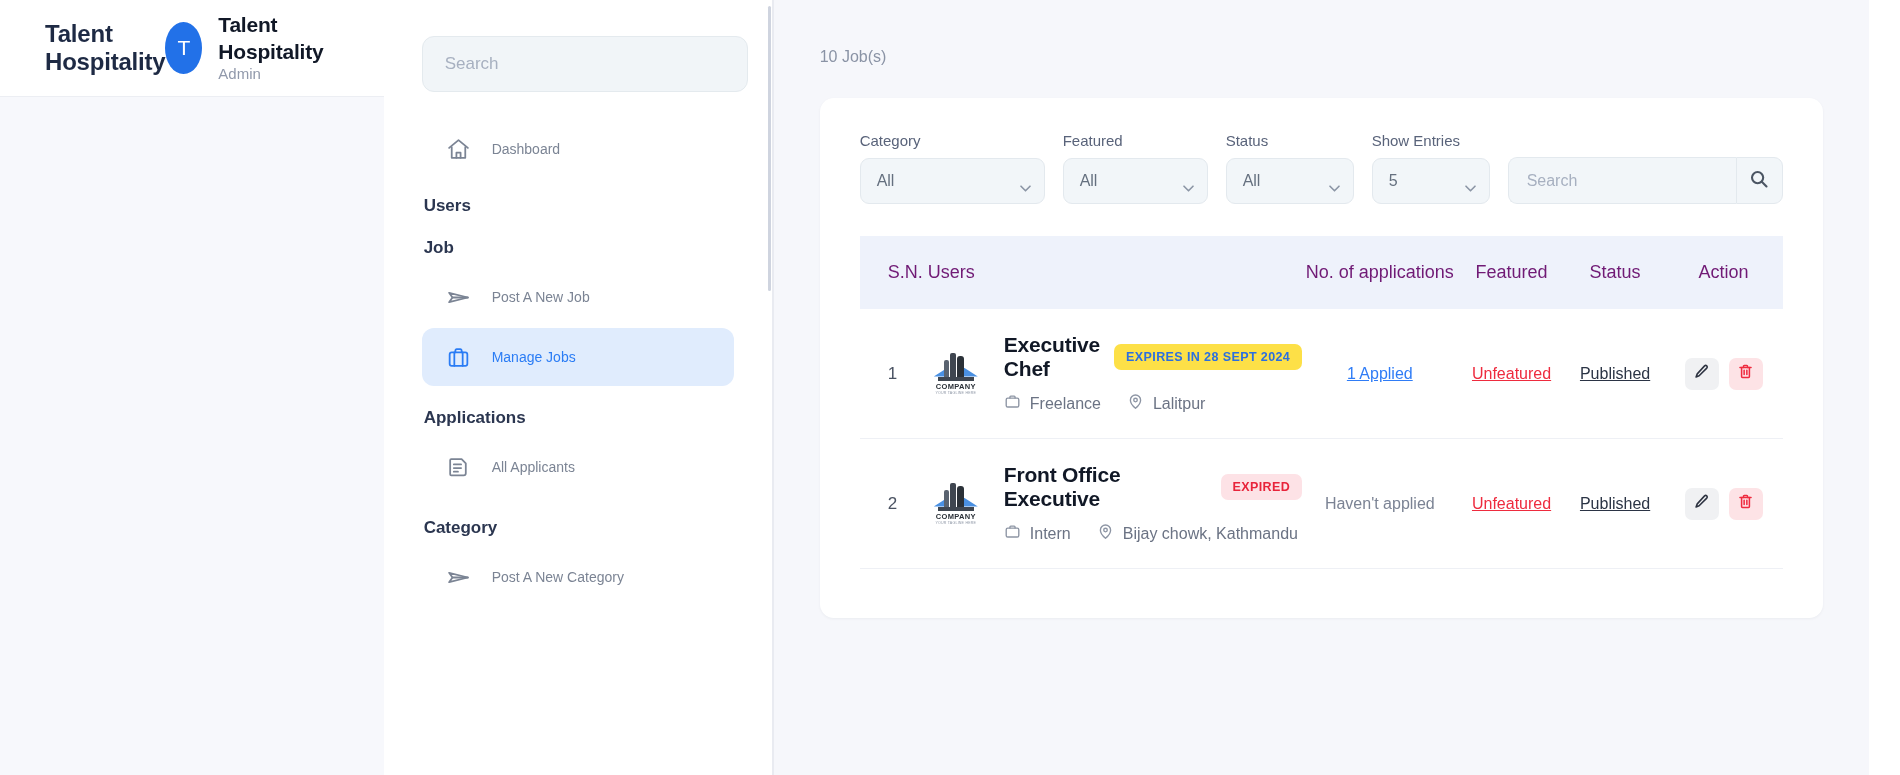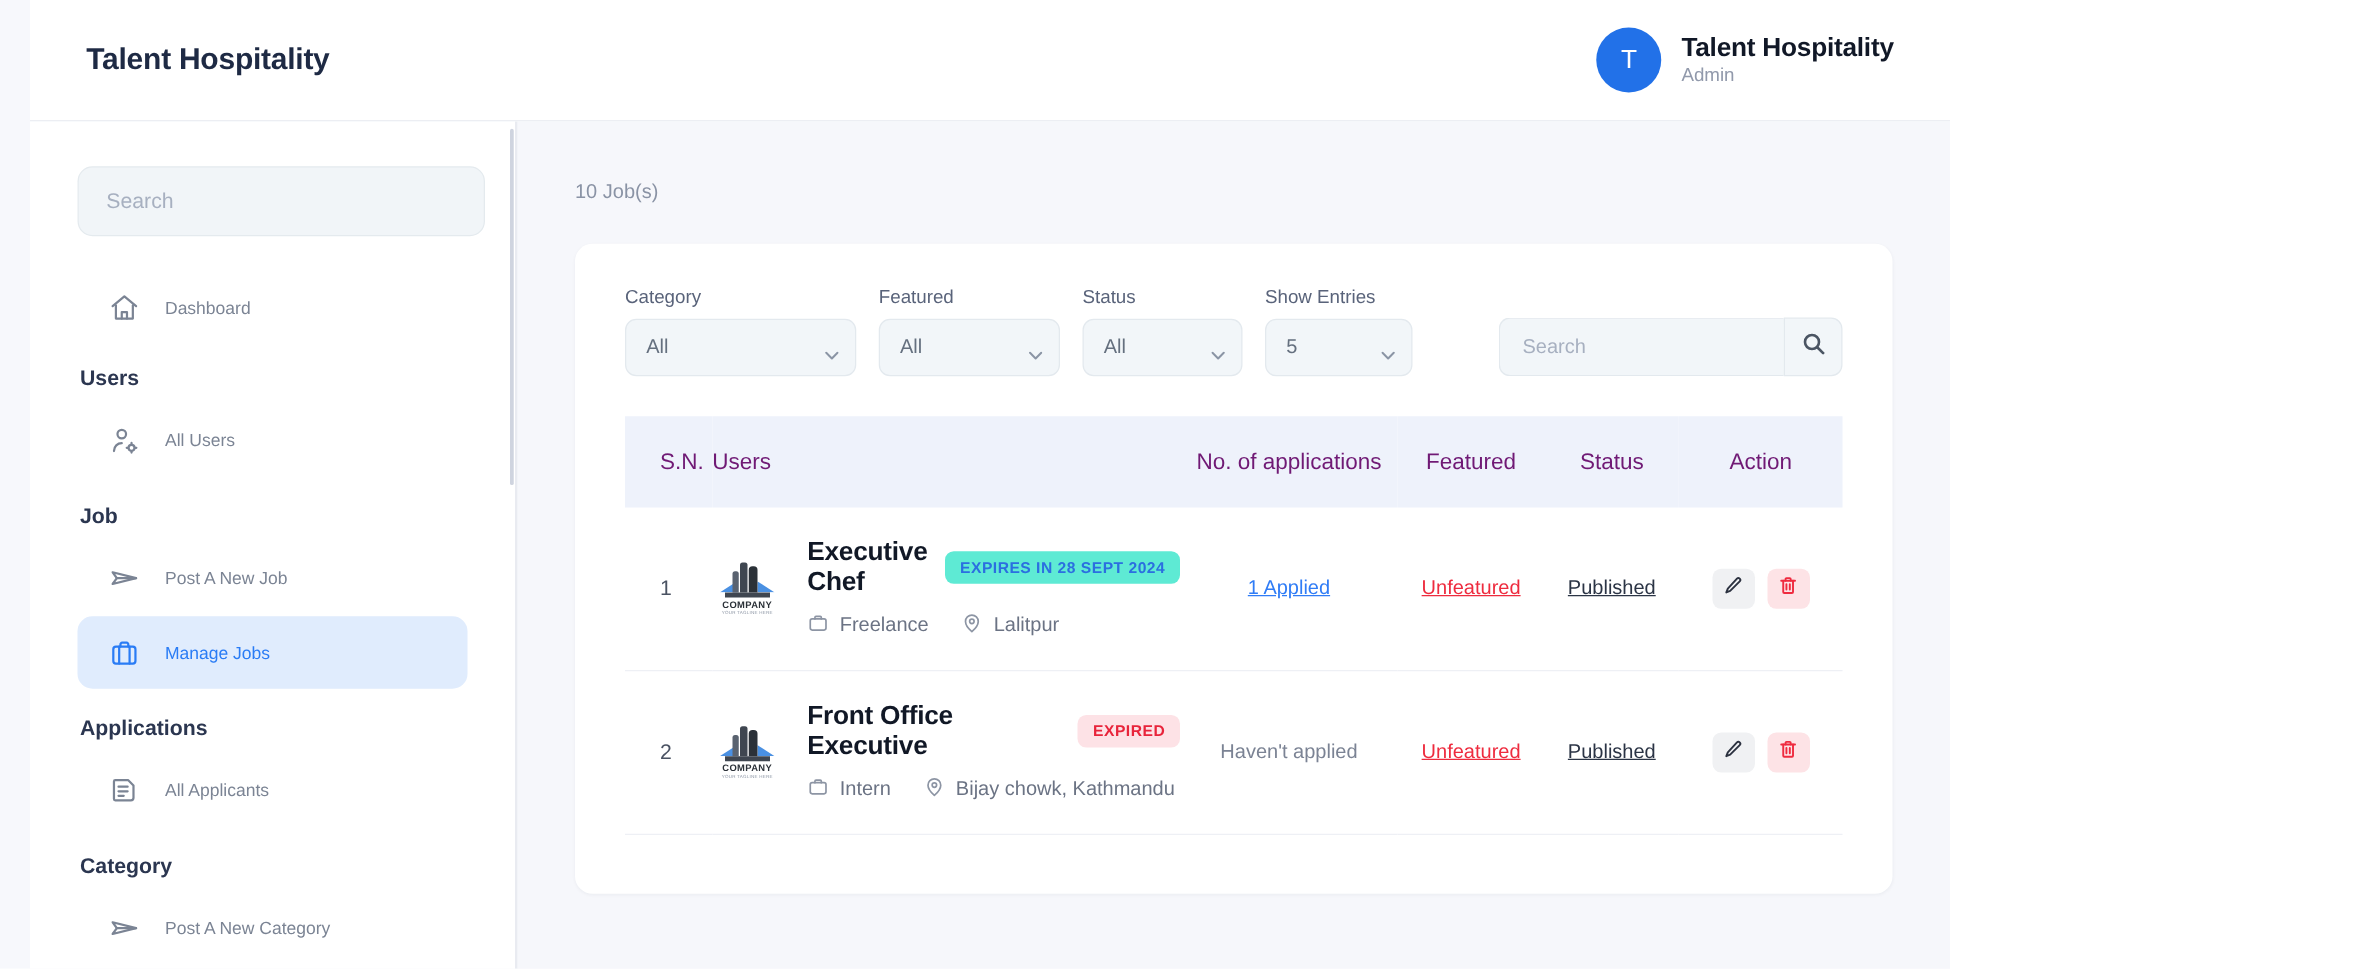--- a/index.html
+++ b/index.html
@@ -2,21 +2,21 @@
 <html><head>
 <meta charset="utf-8">
 <style>
   * { box-sizing: border-box; margin: 0; padding: 0; }
   html, body {
     width: 1900px; height: 775px;
     font-family: "Liberation Sans", sans-serif;
     background: #ffffff;
     overflow: hidden;
   }
-  .app { width: 1560px; height: 775px; display: flex; flex-direction: column; background:#f7f8fc;padding-left:24px; }
+  .app { width: 1560px; height: 775px; display: flex; flex-direction: row; background:#f7f8fc; }
 
   
   .topbar {
     height: 97px; min-height: 97px;
     background: #ffffff;
     display: flex; align-items: center; justify-content: space-between;
     padding: 0 45px 0 45px;
     border-bottom: 1px solid #eceef3;
     position: relative; z-index: 5;
   }
@@ -168,21 +168,21 @@
   .logo .bldg .w2 { position:absolute; right:0;   top:15px; width:14px; height:9px;
                     background:#4a90e2; clip-path: polygon(0 0, 100% 100%, 0 100%); }
   .logo .bldg .base { position:absolute; left:4px; bottom:0; width:36px; height:4px; background:#3f4650; }
   .logo .cname { font-size: 7.5px; font-weight:bold; color:#2b3138; letter-spacing:0.3px; margin-top:1px; }
   .logo .ctag  { font-size: 3.6px; color:#8d96a5; letter-spacing:0.2px; }
 
   .title-body { display:flex; flex-direction:column; gap: 12px; }
   .title-line { display:flex; align-items:center; gap: 14px; }
   .jtitle { font-size: 21px; font-weight:bold; color:#111826; letter-spacing:-0.2px; }
   .badge { font-size: 12.5px; font-weight:bold; padding: 6px 12px; border-radius: 7px; letter-spacing:0.4px; white-space:nowrap; }
-  .badge.blue { background:#5eead4; color:#2b6fe0; }
+  .badge.blue { background:#fde047; color:#2b6fe0; }
   .badge.red  { background:#fde2e6; color:#e8243b; }
   .meta-line { display:flex; align-items:center; gap: 26px; }
   .meta { display:flex; align-items:center; gap: 9px; font-size: 16px; color:#6b7384; }
   .meta svg { width:17px; height:17px; stroke:#8d95a4; fill:none; stroke-width:1.6; stroke-linecap:round; stroke-linejoin:round; }
 
   td.c-apps, td.c-feat, td.c-stat, td.c-act { text-align:center; }
   .lnk { font-size: 16px; text-decoration: underline; cursor:pointer; }
   .lnk.blue { color:#2f7cf6; }
   .lnk.red  { color:#ee2b3e; text-decoration-color:#ee2b3e; }
   .lnk.dark { color:#2b3445; }
@@ -226,31 +226,20 @@
           <svg viewBox="0 0 24 24">
               <path d="M3 10.5 12 3l9 7.5"></path>
               <path d="M5.5 9.8V20h13V9.8"></path>
               <path d="M10 20v-5h4v5"></path>
             </svg>
         </span>
         <span class="nav-label">Dashboard</span>
       </div>
 
       <div class="sec-title first">Users</div>
-      <div class="nav-item">
-        <span class="ico">
-          <svg viewBox="0 0 24 24">
-              <circle cx="10" cy="7" r="3.3"></circle>
-              <path d="M4 20c0-3.6 2.7-6 6-6"></path>
-              <circle cx="17.5" cy="17.5" r="2.3"></circle>
-              <path d="M17.5 13.8v1.2M17.5 20v1.2M21.2 17.5H20M15 17.5h-1.2"></path>
-            </svg>
-        </span>
-        <span class="nav-label">All Users</span>
-      </div>
 
       <div class="sec-title">Job</div>
       <div class="nav-item">
         <span class="ico">
           <svg viewBox="0 0 24 24">
               <path d="M3 7.5 21 12 3 16.5l3.2-4.5L3 7.5Z"></path>
               <path d="M6.2 12H21"></path>
             </svg>
         </span>
         <span class="nav-label">Post A New Job</span>

